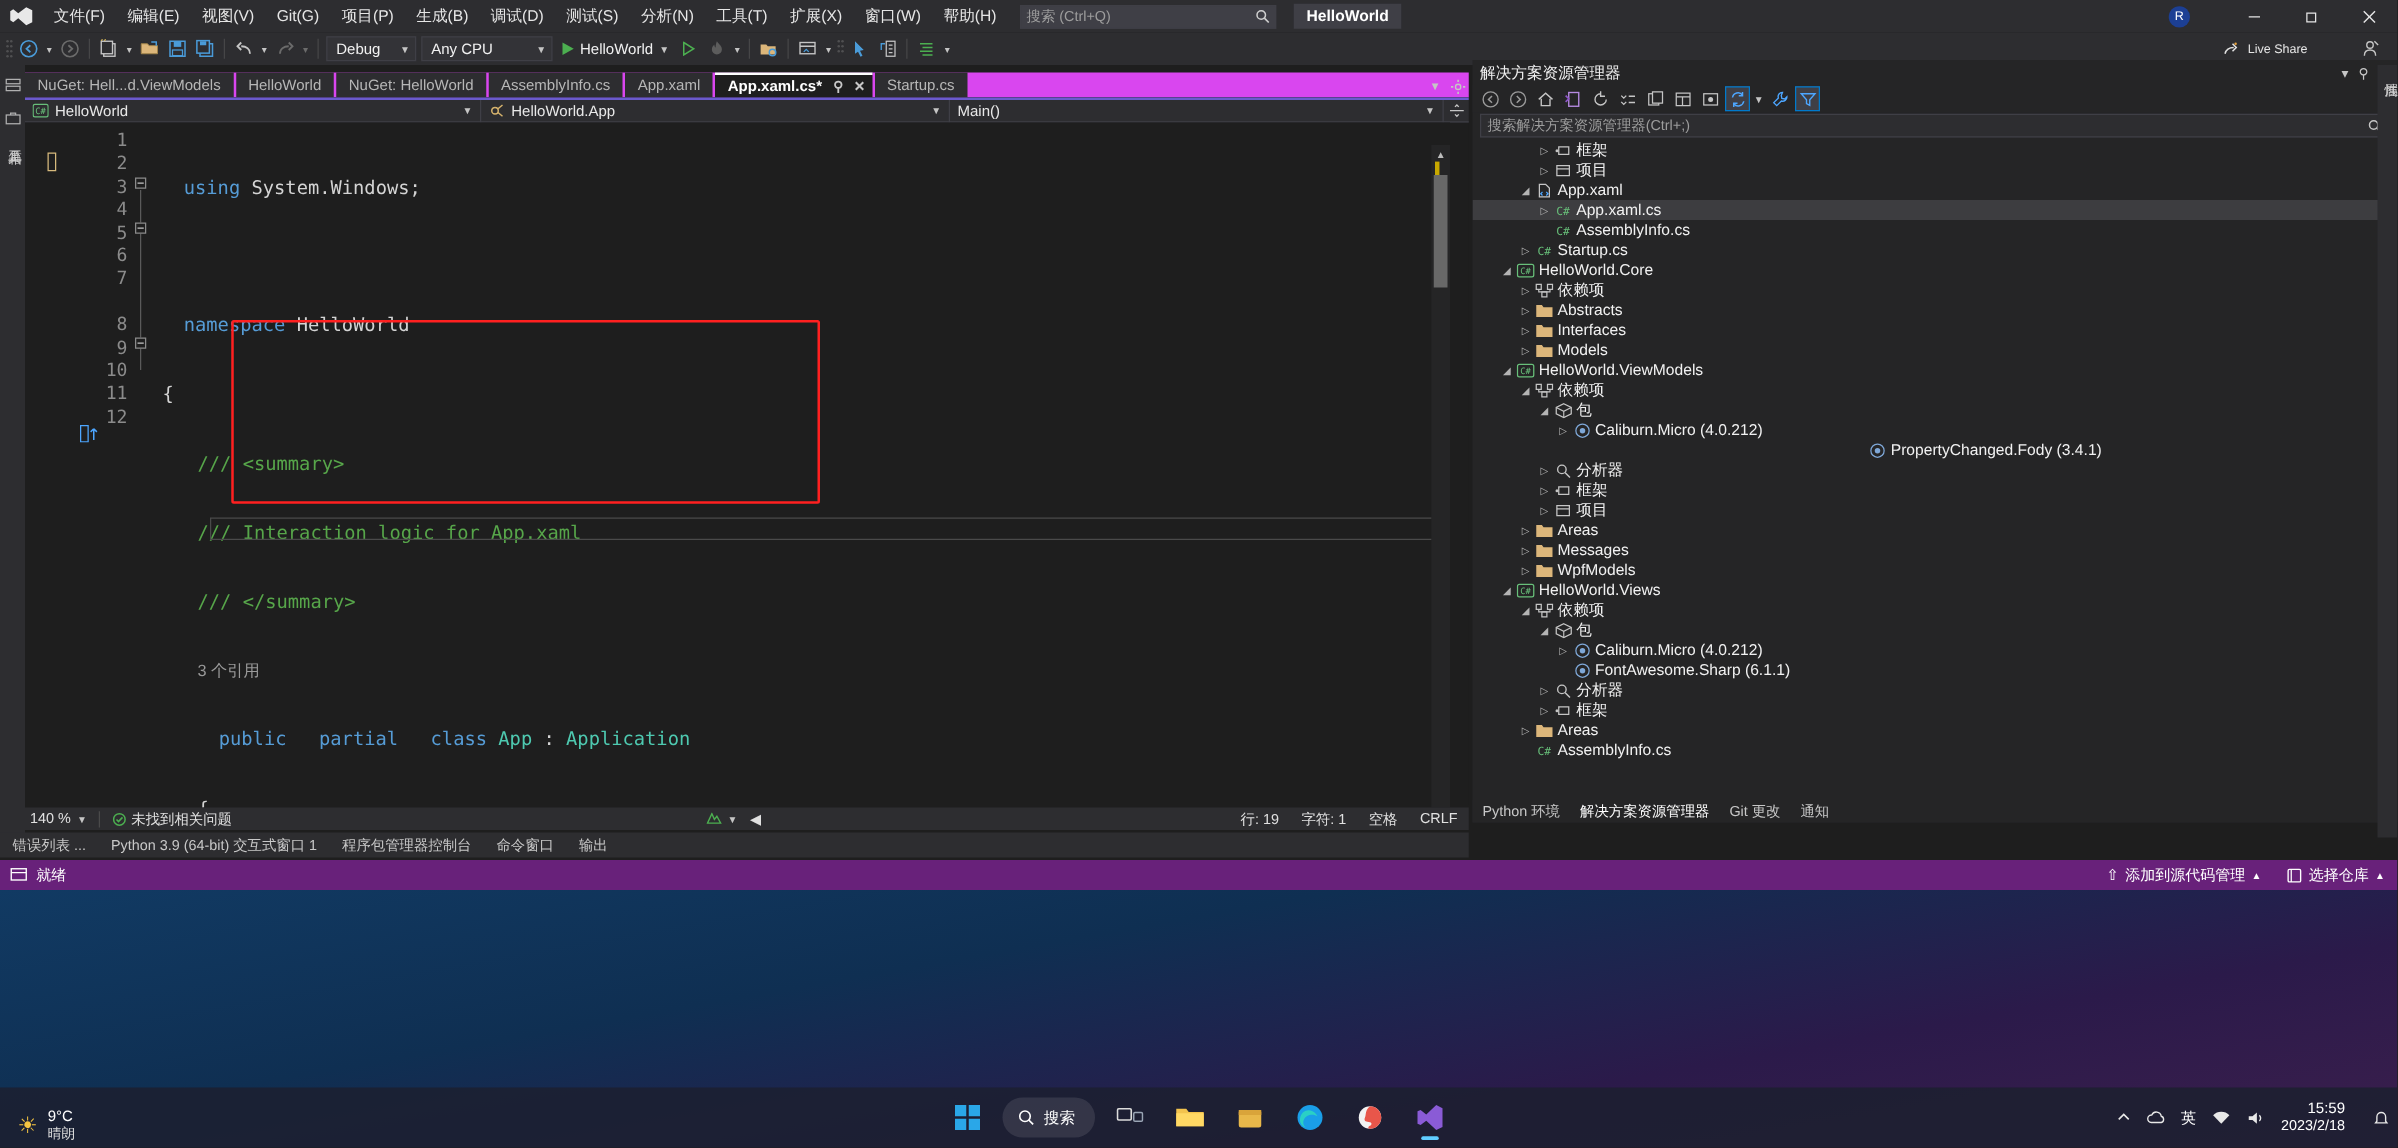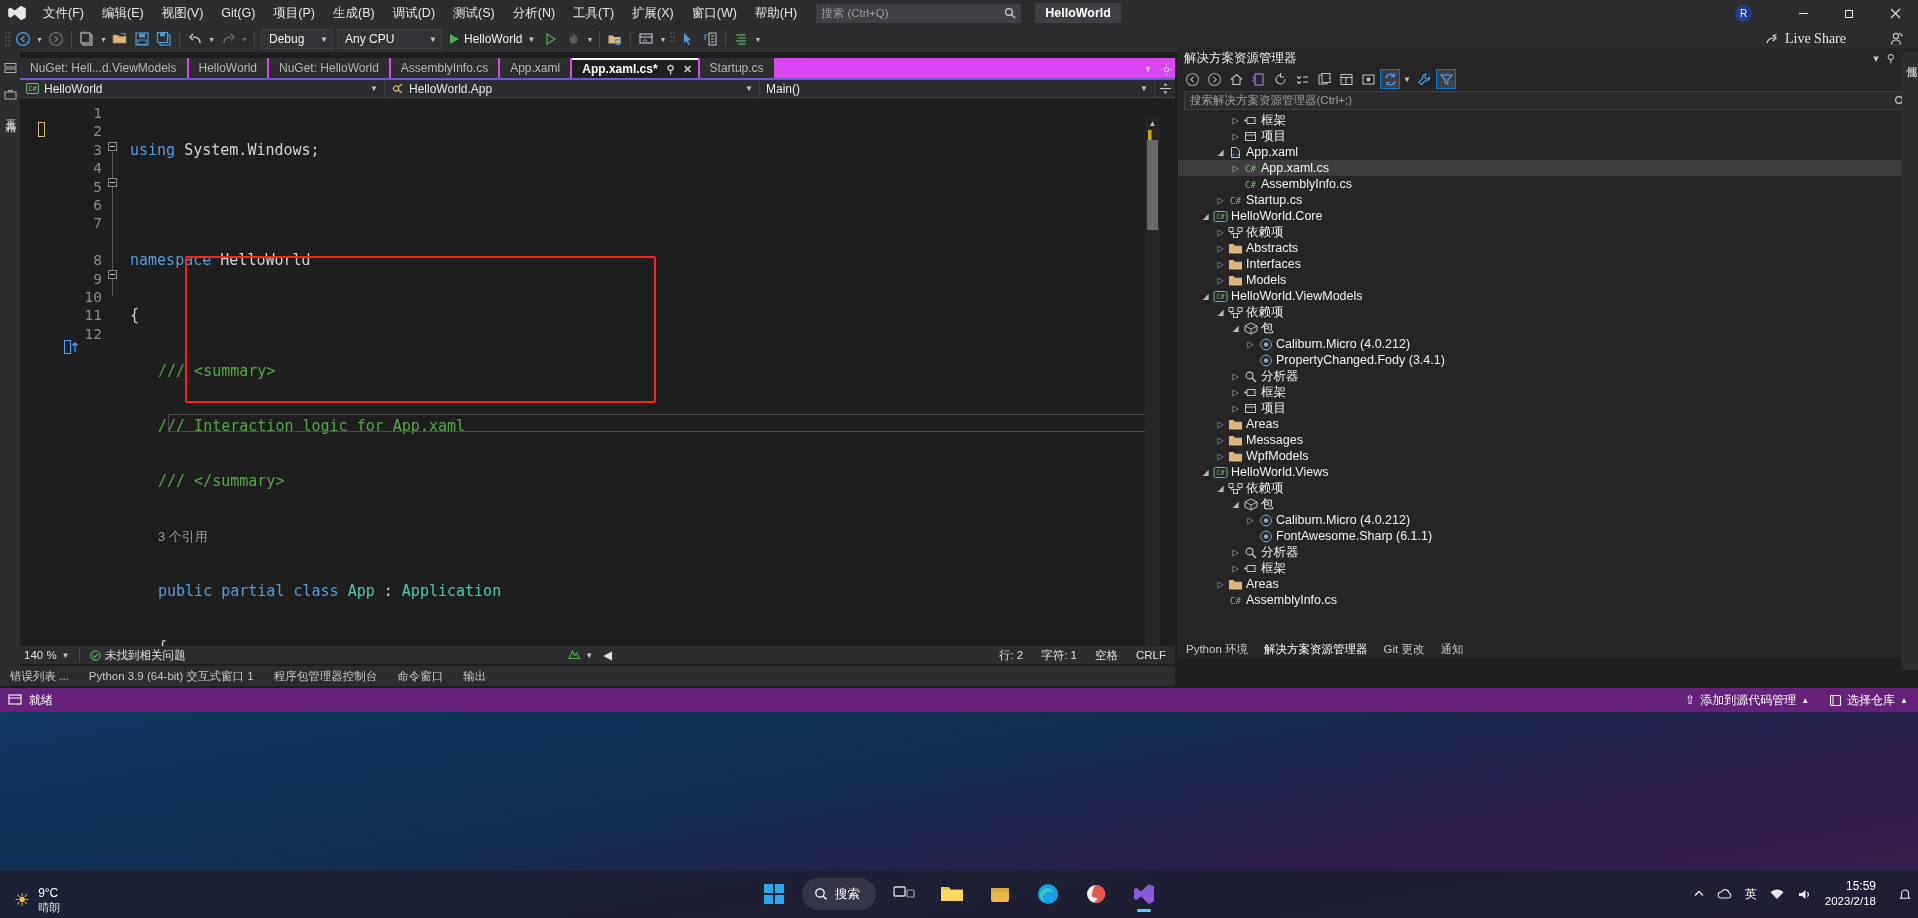--- a/index.html
+++ b/index.html
@@ -52,21 +52,21 @@
   .combo {
     height:20px; background:#333337; border:1px solid #3f3f46; display:flex; align-items:center;
     font-size:12px; color:#f1f1f1; padding:0 4px 0 7px; margin:0 2px;
   }
   .combo .cv { white-space:nowrap; }
   .combo .ca { margin-left:auto; padding-left:12px; font-size:8px; color:#c5c5c5; }
   .runbtn { display:flex; align-items:center; height:22px; padding:0 5px; }
   .runbtn .rl { font-size:12px; color:#f1f1f1; margin:0 5px 0 4px; white-space:nowrap; }
   .liveshare {
     position:absolute; right:66px; top:0; height:26px; display:flex; align-items:center; gap:5px;
-    font-size:14px; color:#e6e6e6; padding:0 6px;font-family:Liberation Serif, serif;
+    font-size:10px; color:#e6e6e6; padding:0 6px;
   }
   .fbtn { position:absolute; right:10px; top:2px; width:22px; height:22px; display:flex; align-items:center; justify-content:center;}
 
   
   .railleft {
     position:absolute; left:0; top:52px; width:20px; height:618px; background:#2d2d30;
   }
   .rail-tab {
     writing-mode:vertical-rl; font-size:11px; color:#d0d0d0; padding:7px 3px;
     letter-spacing:1px; white-space:nowrap;
@@ -134,21 +134,21 @@
     display:flex; align-items:center; justify-content:center;
   }
   .fold::before { content:""; width:5px; height:1px; background:#c5c5c5; }
   .foldline { position:absolute; width:1px; background:#5a5a5a; left:4px;}
   .code {
     position:absolute; left:110px; top:6px;
     font-family:"DejaVu Sans Mono", monospace; font-size:15px; line-height:18.4px;
     white-space:pre;
   }
   .code div { height:18.4px; }
-  .k  { color:#569cd6; }  
+  .k  { color:#569cd6;margin-left:17px; }  
   .t  { color:#4ec9b0; }  
   .c  { color:#57a64a; }  
   .p  { color:#d4d4d4; }  
   .ref{ color:#9a9a9a; font-size:13px; font-family:"Liberation Sans", sans-serif;}
   .chg-mark { position:absolute; left:128px; width:4px; height:16px; background:#c8a800; }
   .chg-mark.y { border:1px solid #d7ba7d; background:#1e1e1e; }
 
   .redbox {
     position:absolute; left:165px; top:158px; width:471px; height:147px;
     border:2.5px solid #ff2020; border-radius:2px; pointer-events:none;
@@ -665,21 +665,21 @@
       <span>未找到相关问题</span>
     </div>
     <div class="es-item" style="margin-left:auto">
       <svg width="13" height="11" viewBox="0 0 13 11">
           <path d="M1 8.5 4.5 1l2 4.5L8.5 3l3 5.5z" fill="none" stroke="#4caf50" stroke-width="1.1"></path>
         </svg>
       <span style="font-size:8px;color:#c5c5c5">▼</span>
     </div>
     <div class="es-item">◀</div>
     <div class="es-right">
-      <span class="es-cell">行: 2</span>
+      <span class="es-cell">行: 19</span>
       <span class="es-cell">字符: 1</span>
       <span class="es-cell">空格</span>
       <span class="es-cell">CRLF</span>
     </div>
   </div>
 
   <div class="botpanel">
     <span class="bt">错误列表 ...</span>
     <span class="bt">Python 3.9 (64-bit) 交互式窗口 1</span>
     <span class="bt">程序包管理器控制台</span>
@@ -926,21 +926,21 @@
         <div class="trow" style="padding-left: 66px;">
           <span class="tw">▷</span>
           <span class="ti">
             <svg width="14" height="13" viewBox="0 0 14 13">
               <circle cx="7" cy="6.5" r="5.3" fill="none" stroke="#7fa8d8" stroke-width="1"></circle>
               <circle cx="7" cy="6.5" r="2.2" fill="#7fa8d8"></circle>
             </svg>
           </span>
           <span class="tl">Caliburn.Micro (4.0.212)</span>
         </div>
-        <div class="trow" style="padding-left: 66px;">
+        <div class="trow" style="padding-left: 66px; justify-content: center;">
           <span class="tw"></span>
           <span class="ti">
             <svg width="14" height="13" viewBox="0 0 14 13">
               <circle cx="7" cy="6.5" r="5.3" fill="none" stroke="#7fa8d8" stroke-width="1"></circle>
               <circle cx="7" cy="6.5" r="2.2" fill="#7fa8d8"></circle>
             </svg>
           </span>
           <span class="tl">PropertyChanged.Fody (3.4.1)</span>
         </div>
         <div class="trow" style="padding-left: 51px;">

